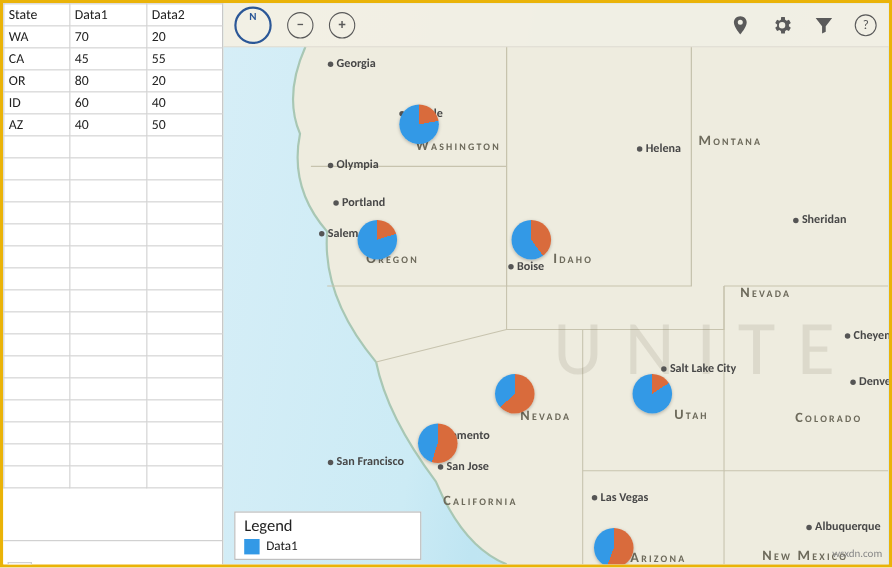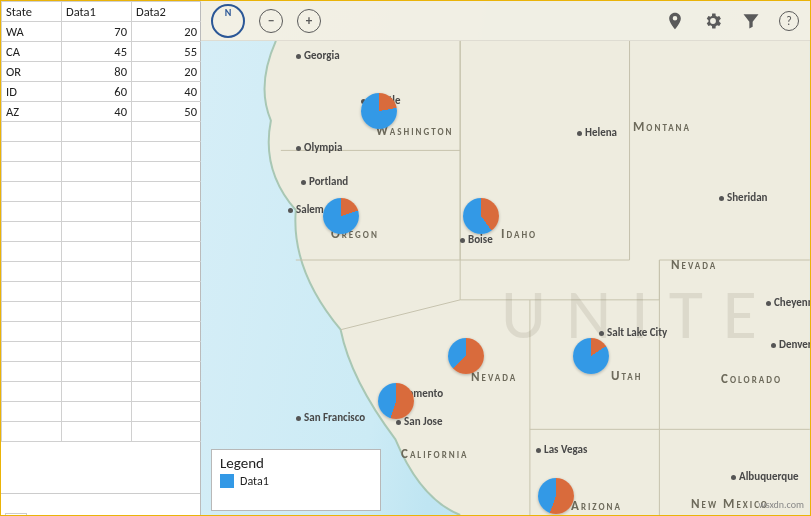--- a/index.html
+++ b/index.html
@@ -1,22 +1,22 @@
 <!DOCTYPE html>
 <html><head>
 <meta charset="utf-8">
 <style>
   * { box-sizing: border-box; margin: 0; padding: 0; }
   body { font-family: "Segoe UI", Calibri, Arial, sans-serif; font-size: 13px; color: #222; background:#fff; width:811px; height:516px; overflow:hidden; position:relative; }
-  .wrap { display:flex; width:811px; height:516px; border:1px solid #eab308; }
+  .wrap { display:flex; width:811px; height:516px; border:3px solid #eab308; }
   
   .sheet { width:200px; border-right:1px solid #bbb; background:#fff; display:flex; flex-direction:column; }
   table.grid { border-collapse:collapse; width:100%; table-layout:fixed; }
   table.grid td { border:1px solid #d0d0d0; height:20px; padding:1px 4px; font-size:12.5px; white-space:nowrap; overflow:hidden; }
-  table.grid td.num { text-align:right; }
+  table.grid td.num { }
   table.grid td.hdr { font-weight:400; }
   .tabrow { height:22px; border-top:1px solid #ccc; display:flex; align-items:flex-end; padding-left:4px; }
   .sheettab { border:1px solid #ccc; border-bottom:none; padding:1px 10px 0; font-size:11px; background:#fff; }
   
   .mapwrap { flex:1; position:relative; background:#e9e4d6; overflow:hidden; }
   .toolbar { position:absolute; top:0; left:0; right:0; height:40px; background:rgba(245,240,226,0.9); display:flex; align-items:center; padding:0 10px; z-index:50; border-bottom:1px solid rgba(0,0,0,0.08);}
   .compass { width:34px; height:34px; border:2px solid #2b5797; border-radius:50%; display:flex; align-items:flex-start; justify-content:center; position:relative; }
   .compass span { font-size:10px; font-weight:bold; color:#2b5797; line-height:1; margin-top:2px;}
   .zoombtn { width:24px; height:24px; border:1.5px solid #5a5a5a; border-radius:50%; display:inline-flex; align-items:center; justify-content:center; margin-left:14px; color:#5a5a5a; font-weight:bold; font-size:13px; cursor:pointer;}
   .tool-right { margin-left:auto; display:flex; gap:16px; }
@@ -27,21 +27,21 @@
   .map { position:absolute; inset:0; }
   .sea { position:absolute; inset:0; background: linear-gradient(100deg,#d6eef7 0%,#ccebf5 35%,#bfe5f2 45%,#c9e8f4 100%); }
   .statelabel { position:absolute; font-size:13px; letter-spacing:2px; color:#6d6a5b; font-weight:600; font-variant:small-caps; white-space:nowrap;}
   .city { position:absolute; font-size:11px; color:#484848; white-space:nowrap;font-weight:bold; }
   .city .dot { display:inline-block; width:5px;height:5px;border-radius:50%;background:#555;margin-right:3px; vertical-align:middle;}
   .watermark { position:absolute; font-size:70px; font-weight:300; letter-spacing:20px; color:rgba(120,115,95,0.15); top:270px; left:300px; white-space:nowrap;}
   .srcmark { position:absolute; right:6px; bottom:4px; font-size:10px; color:#888;}
   
   .pie { position:absolute; width:36px; height:36px; border-radius:50%; box-shadow:0 1px 3px rgba(0,0,0,.25); z-index:30;}
   
-  .legend { position:absolute; left:10px; bottom:4px; width:170px; background:#fff; border:1px solid #b8b8b8; padding:4px 8px 22px; z-index:40;}
+  .legend { position:absolute; left:10px; bottom:4px; width:170px; background:#fff; border:1px solid #b8b8b8; padding:4px 8px 4px; z-index:40;}
   .legend .title { font-size:15px; margin-bottom:2px;}
   .legend .row { display:flex; align-items:center; gap:6px; font-size:12px;}
   .swatch { width:14px;height:14px; }
 </style>
 </head>
 <body>
 
 <div class="wrap">
 
   <div class="sheet">

